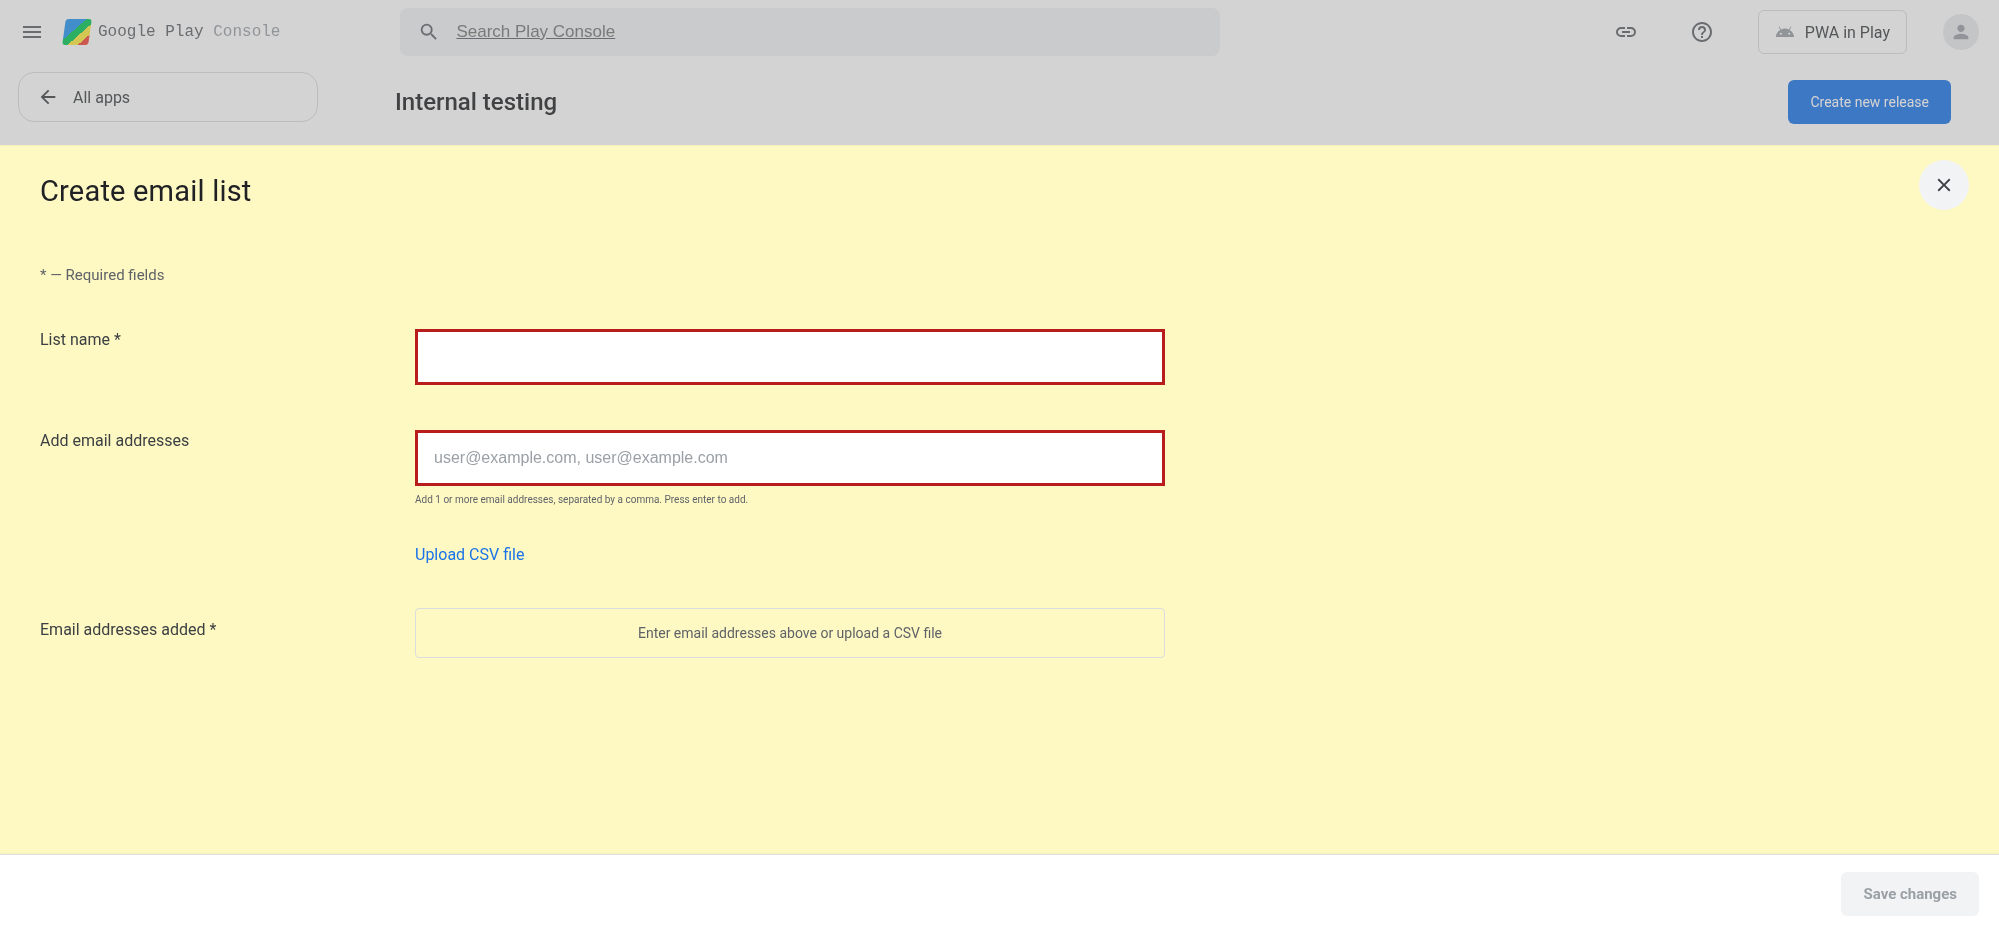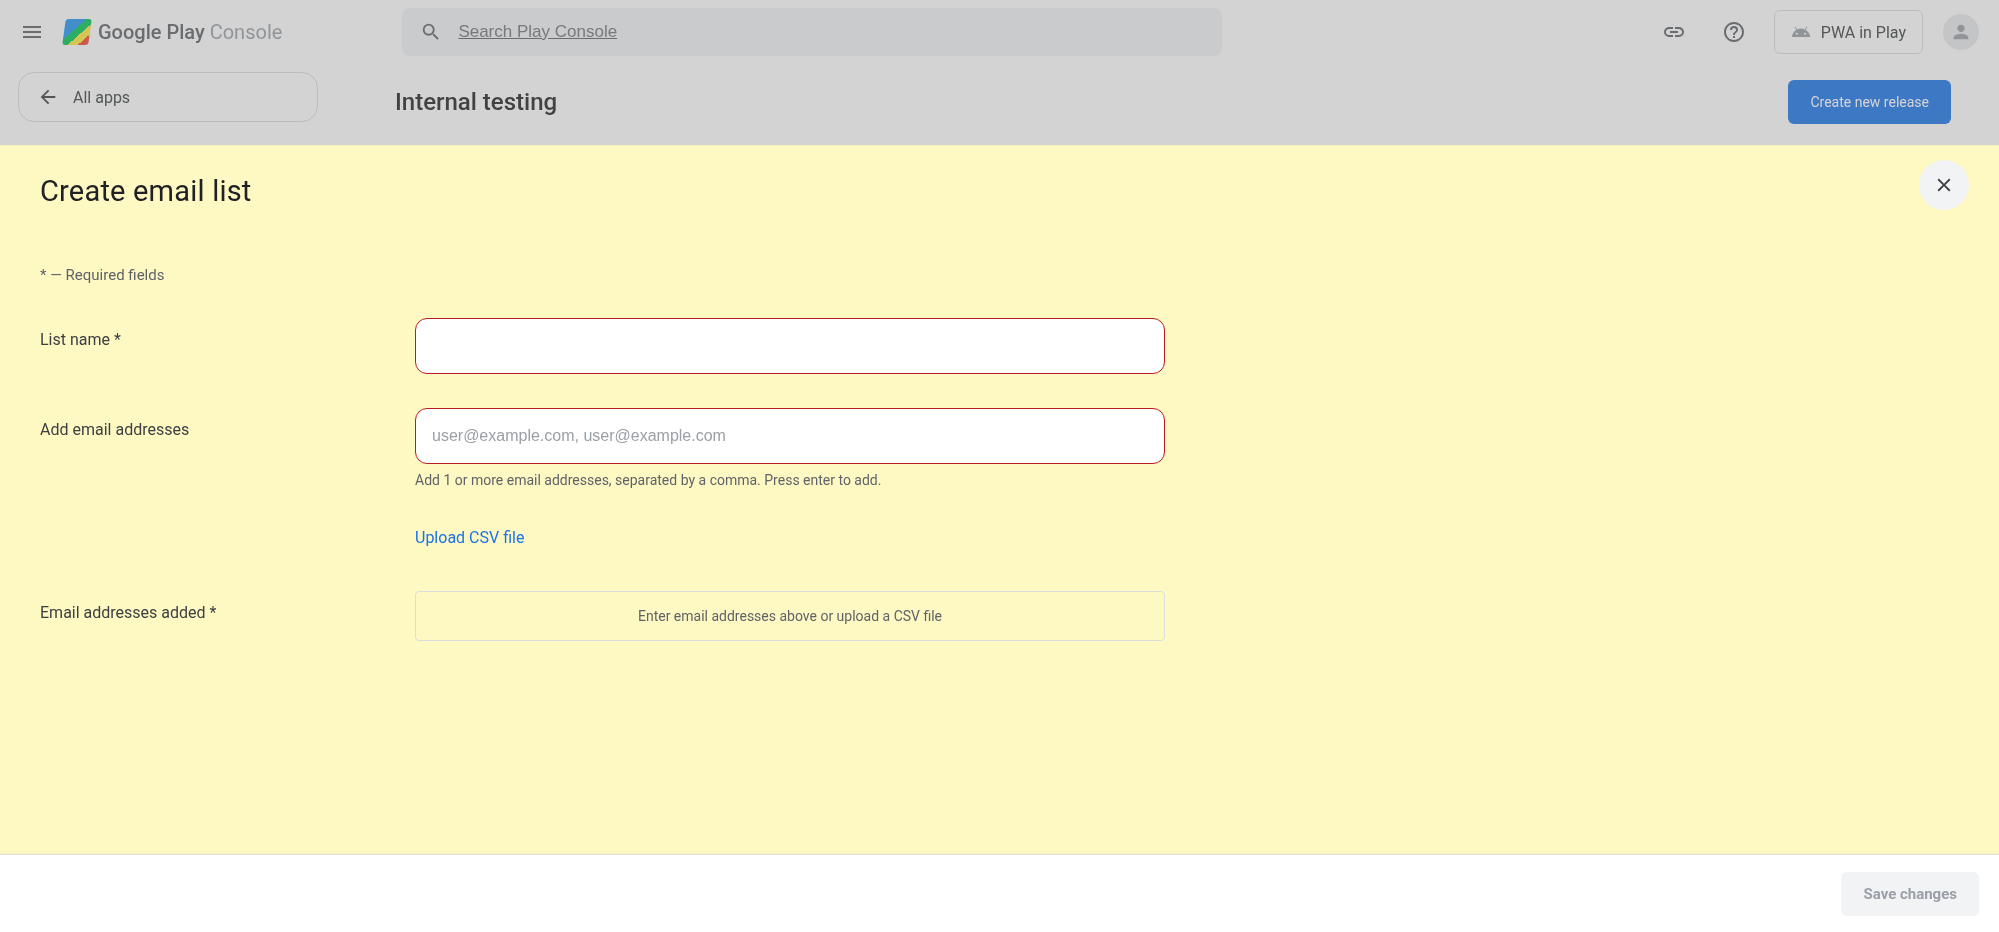--- a/index.html
+++ b/index.html
@@ -35,42 +35,42 @@
     gap: 8px;
     margin-right: 120px;
   }
   .logo-triangle {
     width: 26px; height: 26px;
     background: linear-gradient(135deg,#2196f3 40%,#00c853 40%,#00c853 60%,#ffeb3b 60%,#ffeb3b 80%,#f44336 80%);
     transform: skewX(-8deg);
     border-radius: 3px;
     position: relative;
   }
-  .logo-text { font-size: 20px; color: #5f6368; }
+  .logo-text { font-size: 16px; color: #5f6368; font-family: Liberation Mono, monospace; }
   .logo-text .bold { font-weight: 500; color: #5f6368; }
   .logo-text .light { color: #9aa0a6; }
   .search-box {
     display: flex; align-items: center;
     background: #f1f3f4;
     border-radius: 8px;
     height: 48px;
     width: 820px;
     padding: 0 18px;
     gap: 16px;
     color: #5f6368;
   }
   .search-box input {
     border: none; background: transparent;
     font-size: 17px; color: #5f6368;
     flex: 1; outline: none; text-decoration: underline;
   }
   .header-right {
     margin-left: auto;
     display: flex; align-items: center;
-    gap: 20px;
+    gap: 36px;
   }
   .icon-btn {
     width: 40px; height: 40px;
     display: flex; align-items: center; justify-content: center;
     color: #5f6368;
     cursor: pointer;
     border-radius: 50%;
   }
   .app-chip {
     display: flex; align-items: center;
@@ -171,37 +171,38 @@
   .form-label {
     width: 375px;
     font-size: 16px;
     color: #3c4043;
     padding-top: 12px;
   }
   .form-field { width: 750px; }
   .text-input {
     width: 100%;
     height: 56px;
-    border: 1px solid #b91c1c;
-    border-radius: 12px;
+    border: 3px solid #b91c1c;
+    border-radius: 0;
     padding: 0 16px;
     font-size: 16px;
     outline: none;
     color: #202124;
+    margin-top: 11px;
   }
   .text-input::placeholder { color: #9aa0a6; }
   .char-count {
     text-align: right;
     font-size: 13px;
     color: #5f6368;
     margin-top: 6px;
     letter-spacing: 0.3px;
   }
   .helper {
-    font-size: 14px;
+    font-size: 10px;
     color: #5f6368;
     margin-top: 8px;
   }
   .upload-link {
     color: #1a73e8;
     font-size: 16px;
     margin-top: 40px;
     cursor: pointer;
     display: inline-block;
   }

